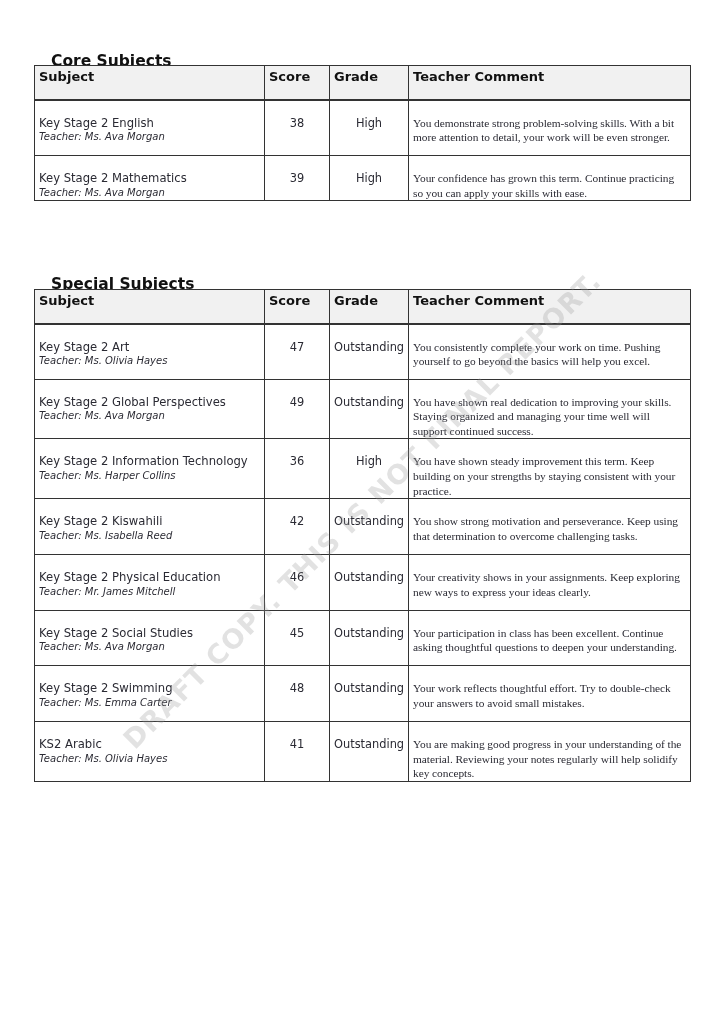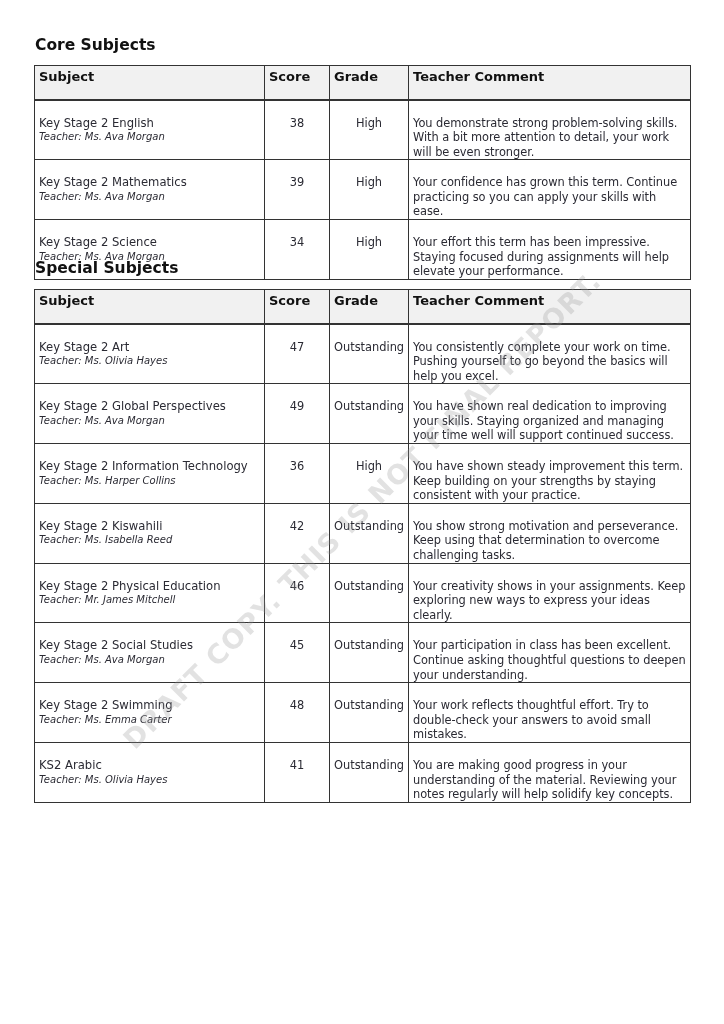--- a/index.html
+++ b/index.html
@@ -1,21 +1,21 @@
 <!DOCTYPE html>
 <html><head>
 <meta charset="utf-8">
 <style>
   html, body { margin: 0; padding: 0; background: #ffffff; }
   body {
     width: 724px; height: 1024px; position: relative; overflow: hidden;
     font-family: "DejaVu Sans", sans-serif; color: #2a2a33;
   }
   .section-title {
-    position: absolute; left: 35px; margin: 0;
+    position: absolute; left: 35px; margin: 16px;
     font-size: 15.5px; font-weight: bold; color: #111111;
     font-family: "DejaVu Sans", sans-serif;
   }
   #core-title { top: 36px; }
   #special-title { top: 259px; }
 
   table.grades {
     position: absolute; left: 34px; width: 656px;
     border-collapse: collapse; table-layout: fixed;
     font-size: 11.4px; line-height: 14.6px;
@@ -37,21 +37,21 @@
   }
   table.grades td { height: 55.7px; box-sizing: border-box; padding: 15px 4px 0 4px; }
   #core-table tr.row td { height: 48.5px; }
   #core-table tr.row.r2 td { height: 41px; }
   #core-table tr.row.r1 td { height: 56px; }
 
   .subject-name { display: block; font-size: 11.6px; }
   .teacher { display: block; font-size: 10px; font-style: italic; line-height: 13px; }
   td.score { text-align: center; padding-left: 0; padding-right: 0; }
   td.grade { text-align: center; padding-left: 0; padding-right: 0; }
-  td.comment { font-size: 11.4px; letter-spacing: -0.05px; }
+  td.comment { font-size: 11.4px; letter-spacing: -0.05px; font-family: Liberation Serif, serif; }
 
   .watermark {
     position: absolute; left: 362px; top: 510px;
     transform: translate(-50%, -50%) rotate(-45deg);
     white-space: nowrap; font-size: 27px; font-weight: bold;
     color: rgba(150,150,150,0.28); letter-spacing: 1px;
     pointer-events: none; z-index: 5;
     font-family: "DejaVu Sans", sans-serif;
   }
 </style>
@@ -86,29 +86,20 @@
       <td class="comment">You demonstrate strong problem-solving skills. With a bit more attention to detail, your work will be even stronger.</td>
     </tr>
     <tr class="row r2">
       <td>
         <span class="subject-name">Key Stage 2 Mathematics</span>
         <span class="teacher">Teacher: Ms. Ava Morgan</span>
       </td>
       <td class="score">39</td>
       <td class="grade">High</td>
       <td class="comment">Your confidence has grown this term. Continue practicing so you can apply your skills with ease.</td>
-    </tr>
-    <tr class="row r3">
-      <td>
-        <span class="subject-name">Key Stage 2 Science</span>
-        <span class="teacher">Teacher: Ms. Ava Morgan</span>
-      </td>
-      <td class="score">34</td>
-      <td class="grade">High</td>
-      <td class="comment">Your effort this term has been impressive. Staying focused during assignments will help elevate your performance.</td>
     </tr>
   </tbody>
 </table>
 
 <h2 id="special-title" class="section-title">Special Subjects</h2>
 
 <table id="special-table" class="grades">
   <colgroup>
       <col class="c-subject">
       <col class="c-score">

